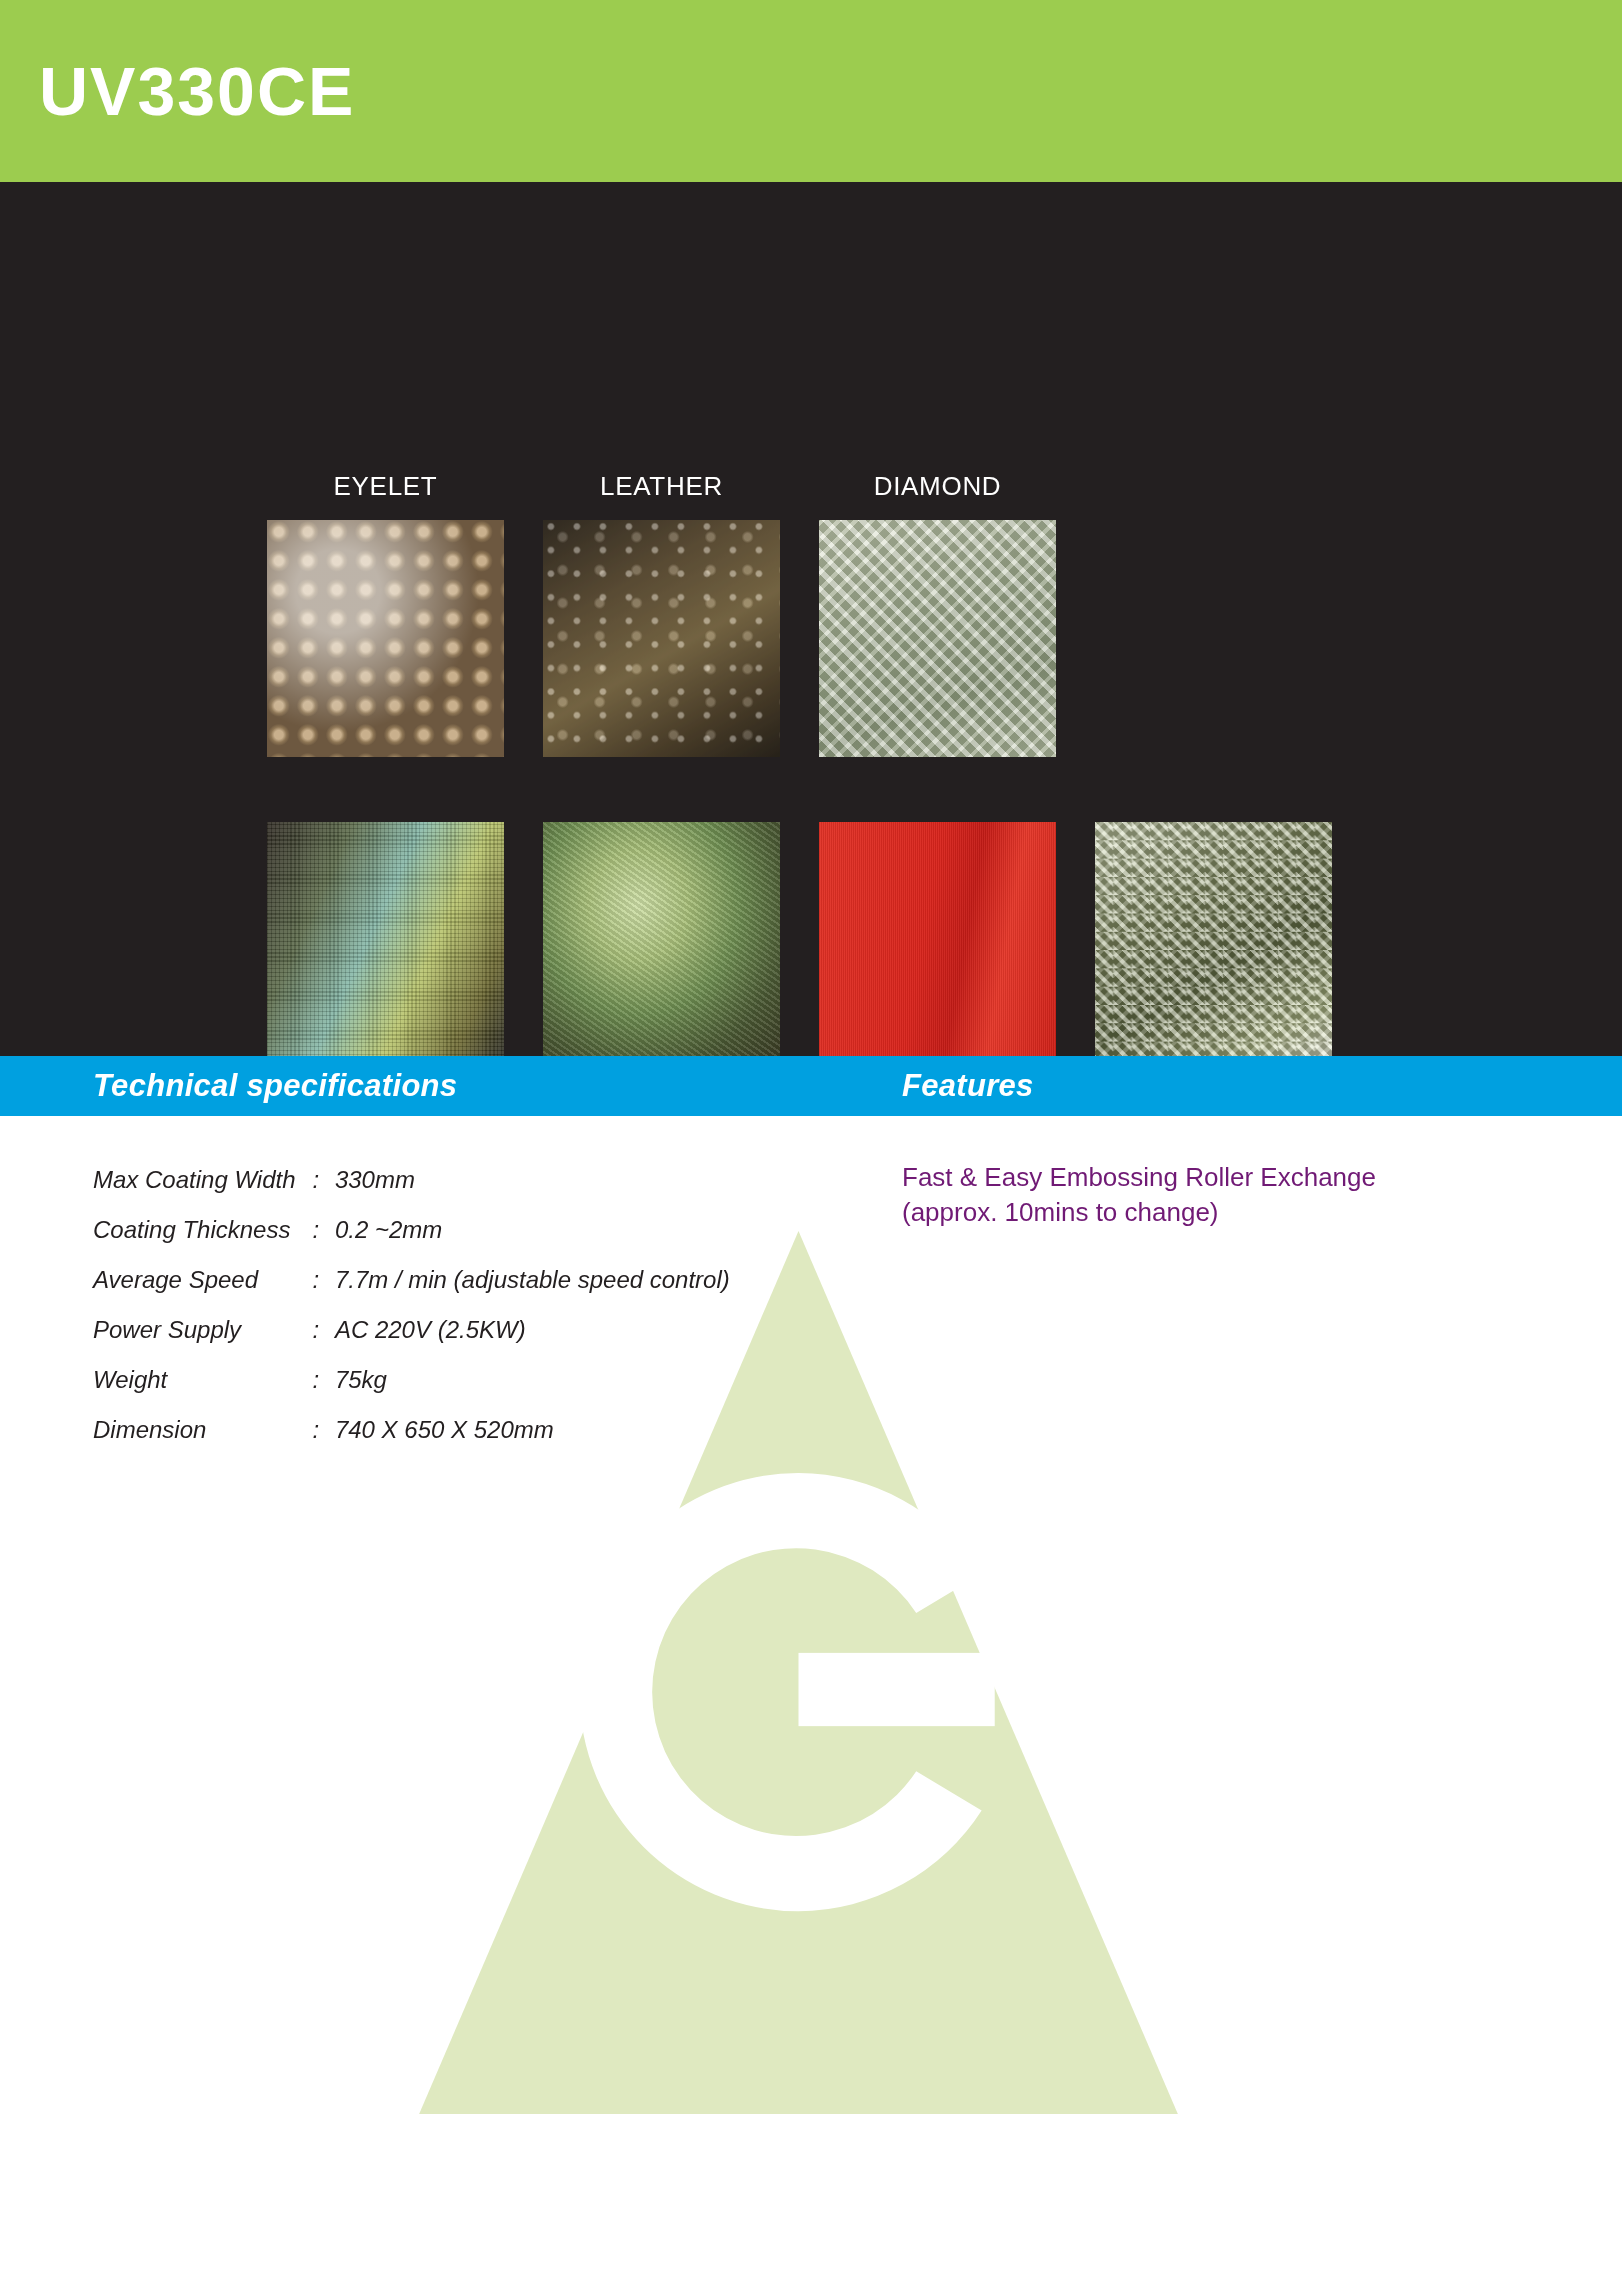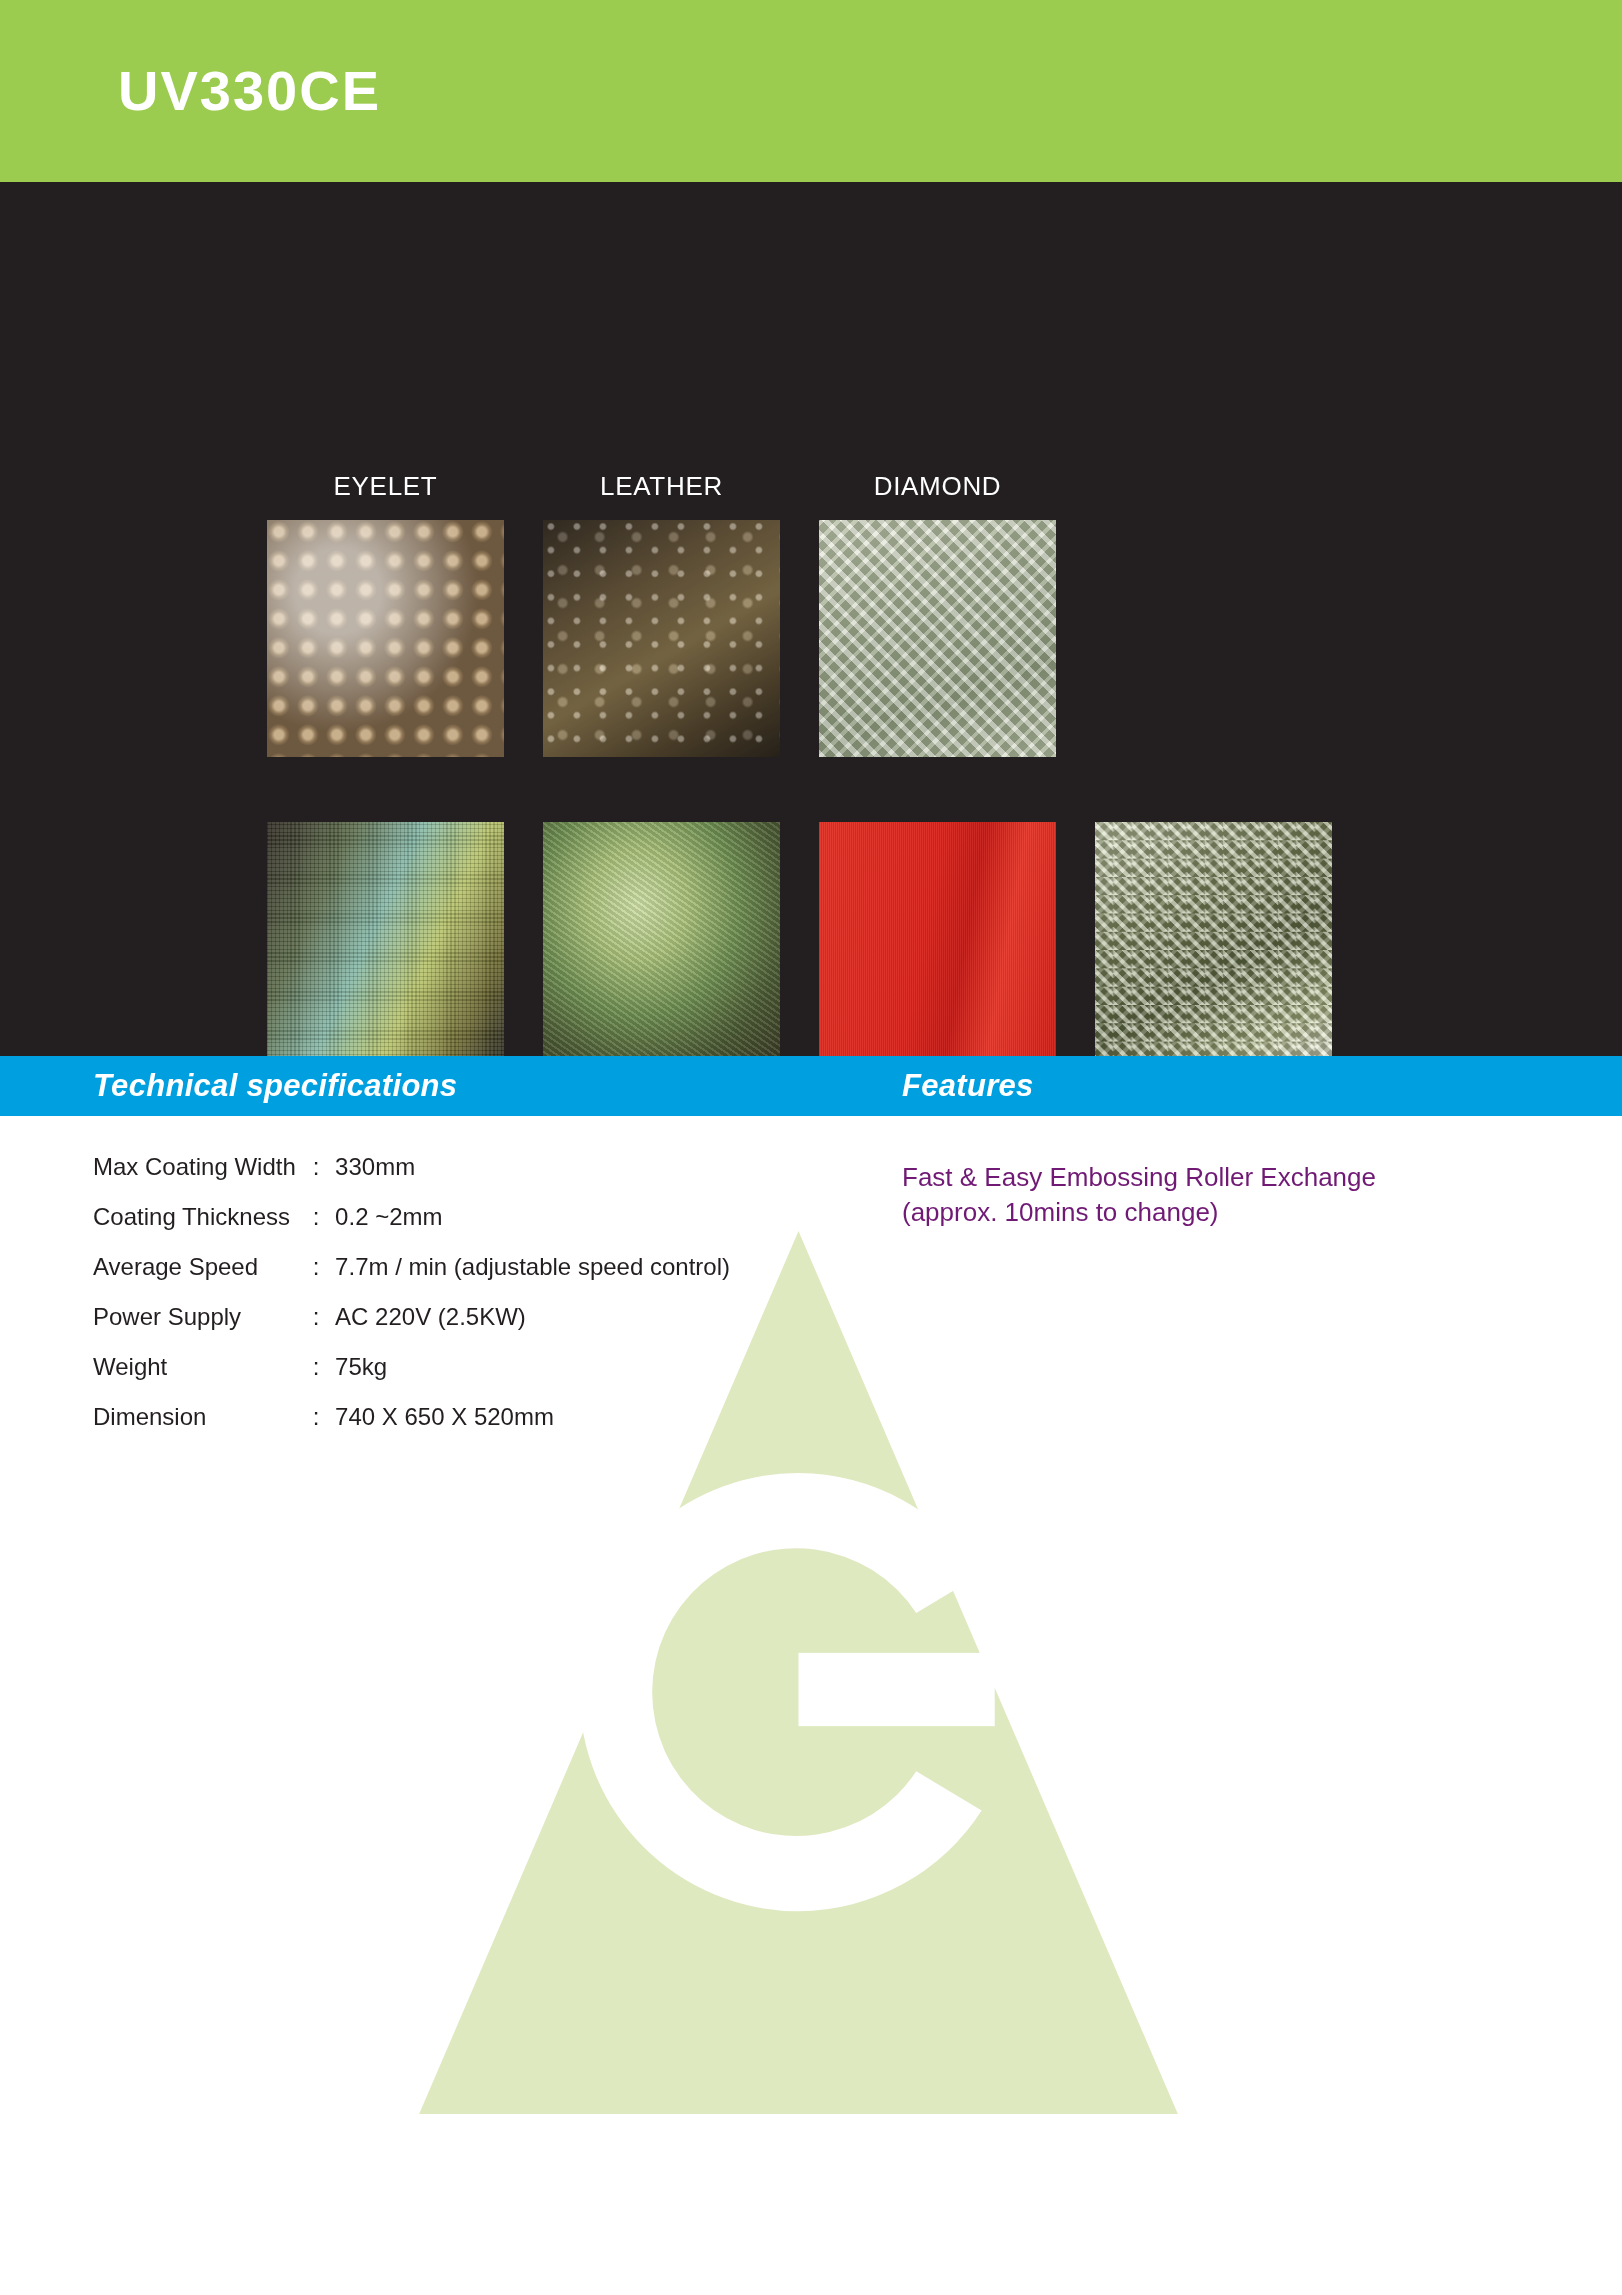--- a/index.html
+++ b/index.html
@@ -16,24 +16,24 @@
   
   .header {
     width: 100%;
     height: 182px;
     background: #9ccc4f;
     display: flex;
     align-items: center;
   }
   .header-title {
     color: #ffffff;
-    font-size: 56px;
+    font-size: 68px;
     font-weight: bold;
     letter-spacing: 2px;
-    margin-left: 118px;
+    margin-left: 39px;
     line-height: 1;
   }
 
   
   .samples-panel {
     width: 100%;
     height: 874px;
     background: #231f20;
     position: relative;
   }
@@ -157,22 +157,23 @@
     left: 419px;
     top: 115px;
     width: 759px;
     height: 883px;
     pointer-events: none;
   }
 
   .spec-table {
     position: absolute;
     left: 93px;
-    top: 37px;
+    top: 50px;
     border-collapse: collapse;
+    font-style: italic;
   }
   .spec-table td {
     font-size: 24px;
     color: #231f20;
     padding: 0 0 22px 0;
     vertical-align: top;
     white-space: nowrap;
   }
   .spec-table td.lbl { padding-right: 17px; }
   .spec-table td.col { padding-right: 15.7px; }

